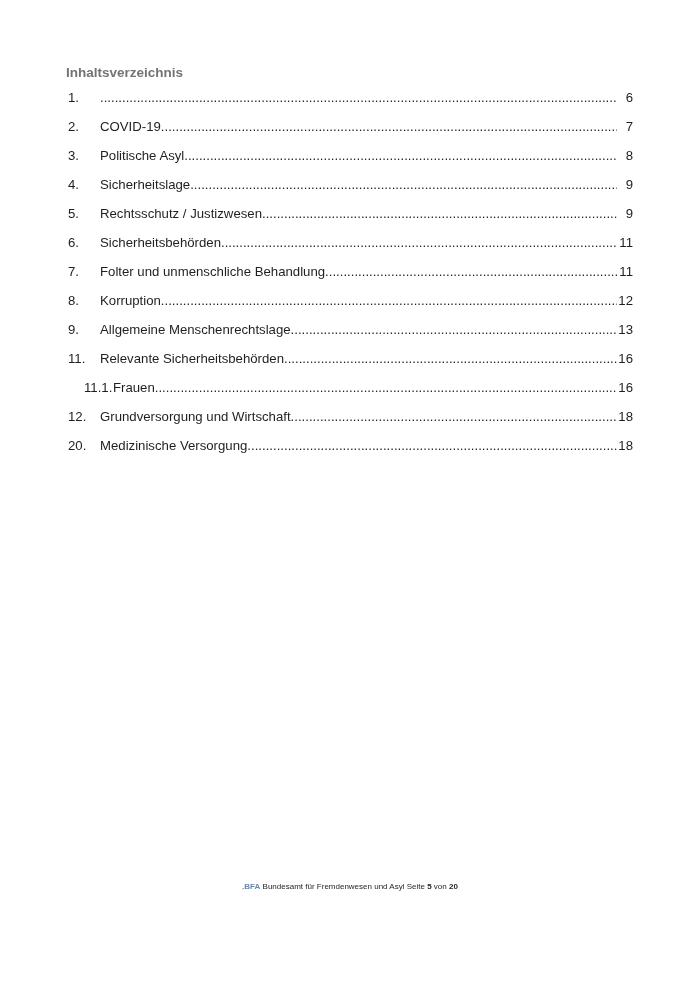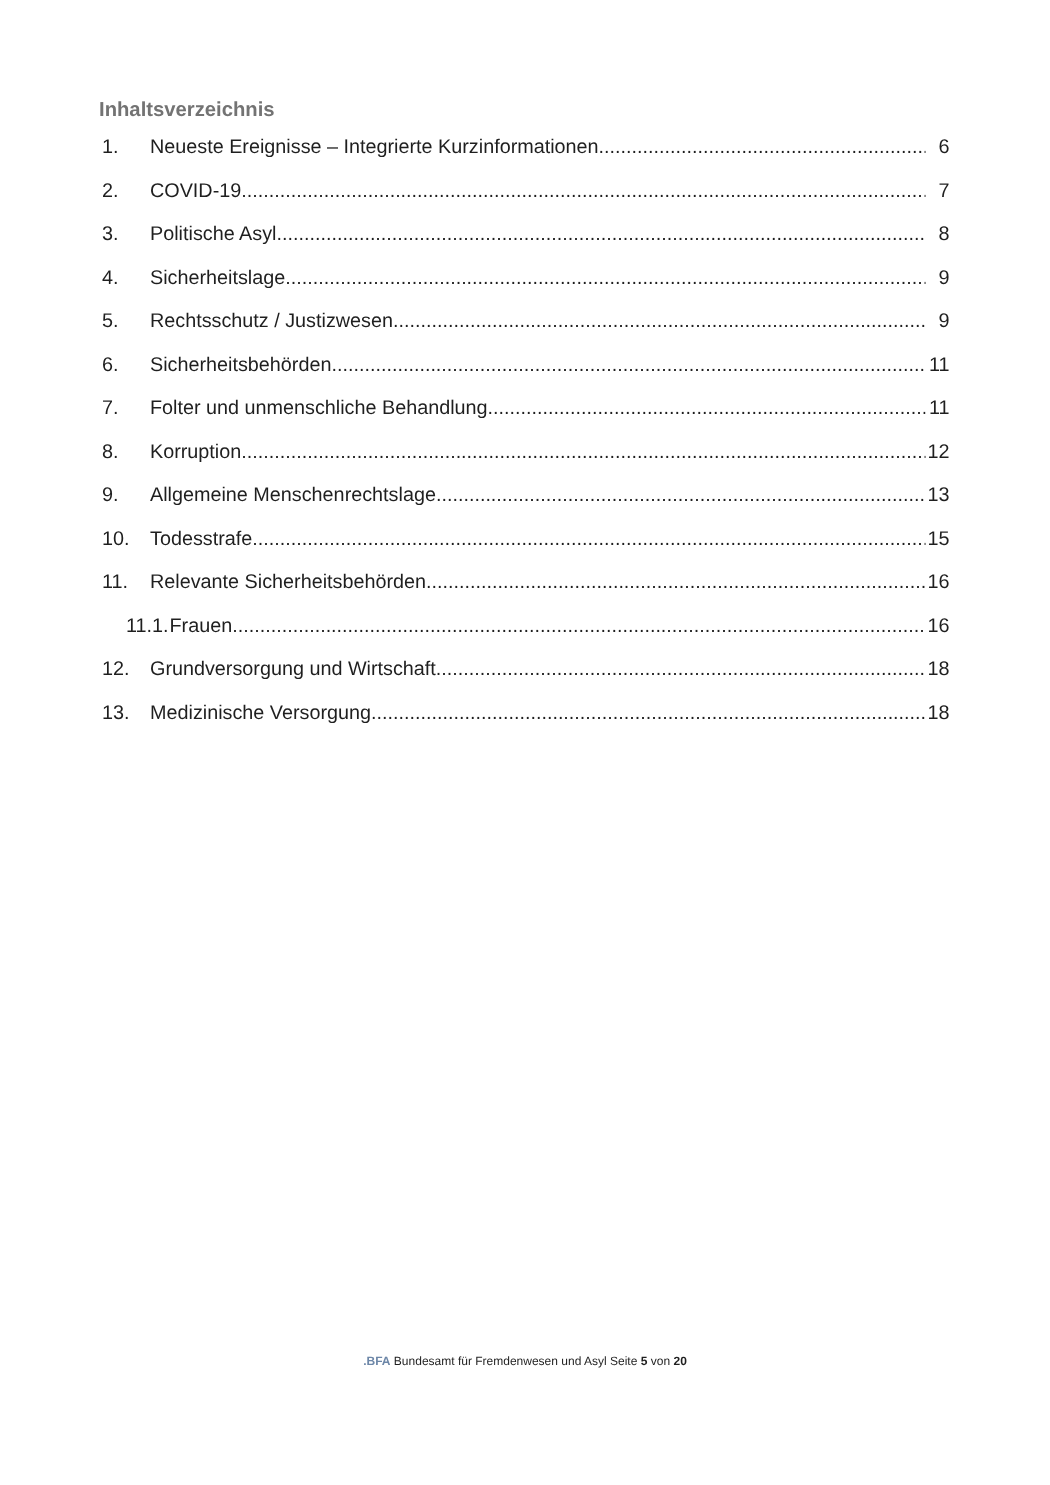--- a/index.html
+++ b/index.html
@@ -64,21 +64,21 @@
     content: "...................................................................................................................................................................";
   }
   .toc-row .pg {
     flex: 0 0 auto;
     min-width: 16px;
     text-align: right;
   }
   .footer {
     position: absolute;
     left: 0;
-    top: 902px;
+    top: 881px;
     width: 700px;
     text-align: center;
     font-size: 8px;
     line-height: 11px;
     color: #1f1f1f;
   }
   .footer .bfa {
     font-weight: bold;
   }
   .footer b {
@@ -88,21 +88,20 @@
 </head>
 <body>
 
 <div class="sheet">
 
   <h2 class="toc-title" style="color: #737373;">Inhaltsverzeichnis</h2>
 
   <div class="toc">
     <div class="toc-row">
       <span class="num">1.</span>
-      <span class="label">Neueste Ereignisse – Integrierte Kurzinformationen</span>
       <span class="leader"></span>
       <span class="pg">6</span>
     </div>
 
     <div class="toc-row">
       <span class="num">2.</span>
       <span class="label">COVID-19</span>
       <span class="leader"></span>
       <span class="pg">7</span>
     </div>
@@ -149,26 +148,20 @@
       <span class="pg">12</span>
     </div>
 
     <div class="toc-row">
       <span class="num">9.</span>
       <span class="label">Allgemeine Menschenrechtslage</span>
       <span class="leader"></span>
       <span class="pg">13</span>
     </div>
 
-    <div class="toc-row">
-      <span class="num">10.</span>
-      <span class="label">Todesstrafe</span>
-      <span class="leader"></span>
-      <span class="pg">15</span>
-    </div>
 
     <div class="toc-row">
       <span class="num">11.</span>
       <span class="label">Relevante Sicherheitsbehörden</span>
       <span class="leader"></span>
       <span class="pg">16</span>
     </div>
 
     <div class="toc-row sub">
       <span class="num">11.1.</span>
@@ -179,21 +172,21 @@
 
 
     <div class="toc-row">
       <span class="num">12.</span>
       <span class="label">Grundversorgung und Wirtschaft</span>
       <span class="leader"></span>
       <span class="pg">18</span>
     </div>
 
     <div class="toc-row">
-      <span class="num">13.</span>
+      <span class="num">20.</span>
       <span class="label">Medizinische Versorgung</span>
       <span class="leader"></span>
       <span class="pg">18</span>
     </div>
 
   </div>
 
   <div class="footer">
     <span class="bfa" style="color: rgb(109, 135, 168);">.BFA</span>
     <span>Bundesamt für Fremdenwesen und Asyl</span>

